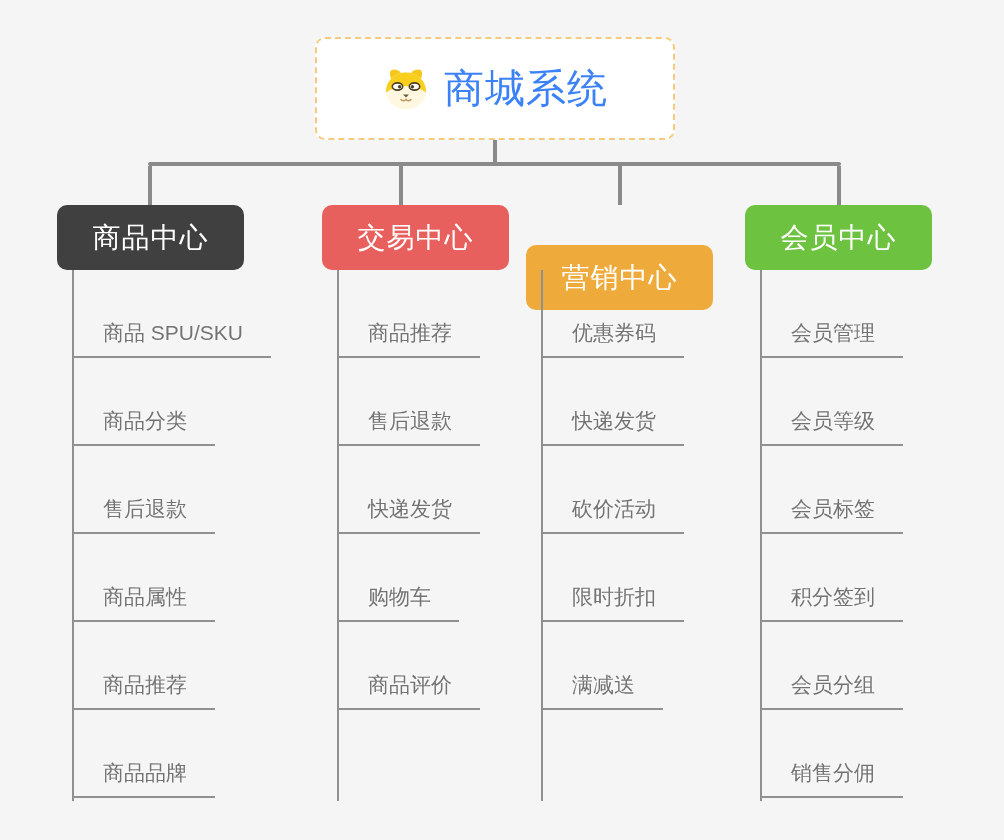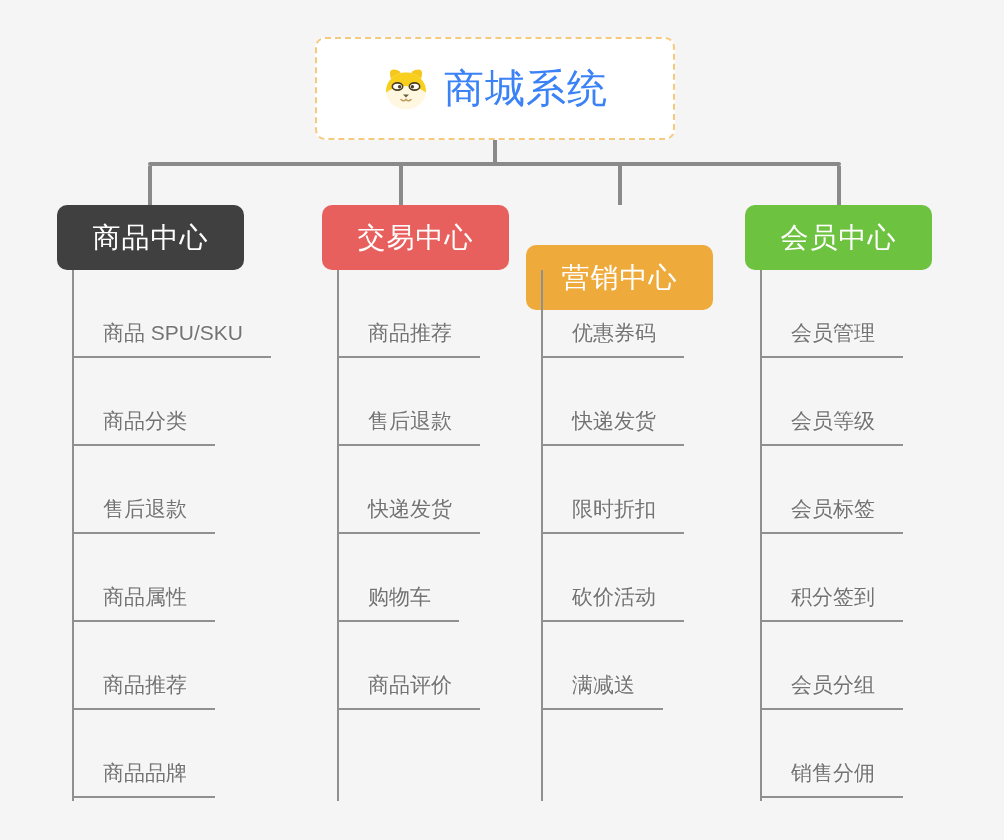--- a/index.html
+++ b/index.html
@@ -168,24 +168,24 @@
     </div>
     <div class="trunk"></div>
     <div class="items">
       <div class="item">
           <span class="item-label">优惠券码</span>
         </div>
       <div class="item">
           <span class="item-label">快递发货</span>
         </div>
       <div class="item">
+          <span class="item-label">砍价活动</span>
+        </div>
+      <div class="item">
           <span class="item-label">限时折扣</span>
-        </div>
-      <div class="item">
-          <span class="item-label">砍价活动</span>
         </div>
       <div class="item">
           <span class="item-label">满减送</span>
         </div>
     </div>
   </div>
 
   <div class="column col-4">
     <div class="branch-box" style="background: rgb(109, 194, 63);">
       <span class="branch-label">会员中心</span>

